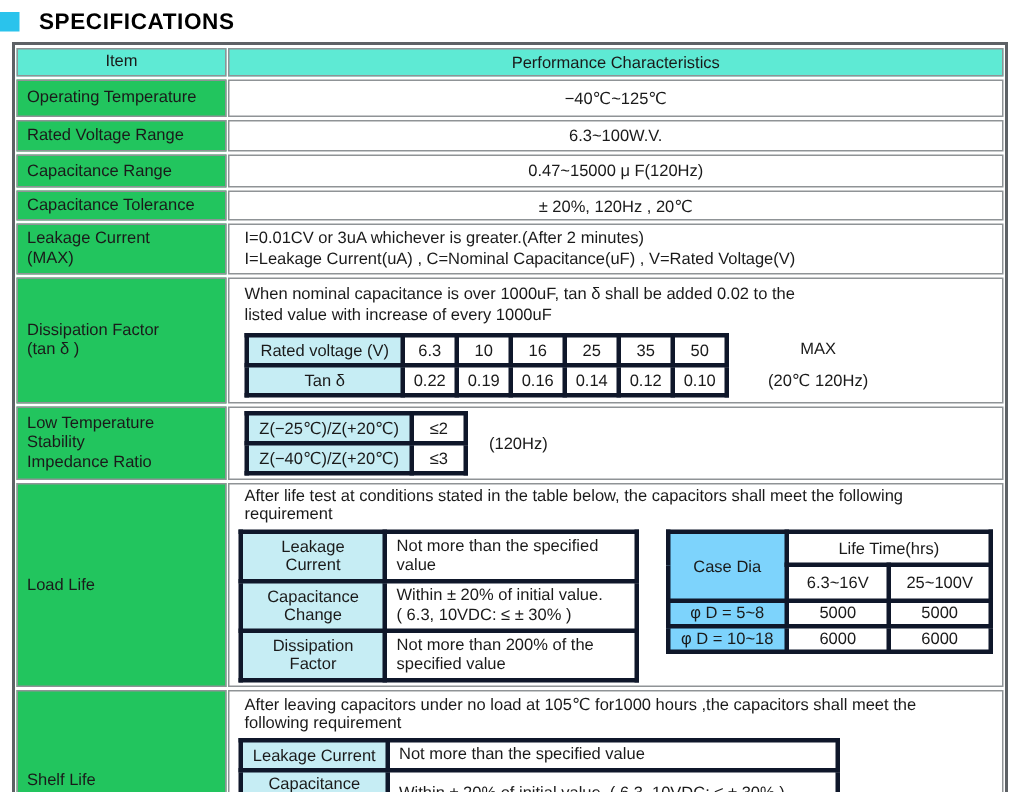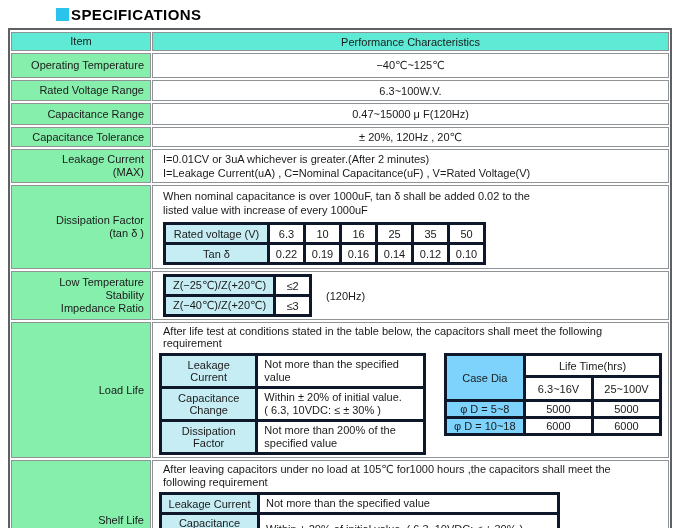--- a/index.html
+++ b/index.html
@@ -2,34 +2,34 @@
 <html><head>
 <meta charset="utf-8">
 <style>
   * { box-sizing: border-box; }
   html,body { margin:0; padding:0; }
   body {
     width:680px; height:528px; background:#ffffff;
     font-family:"Liberation Sans","DejaVu Sans",sans-serif;
     color:#1a1a1a; -webkit-font-smoothing:antialiased;
   }
-  .page-header { display:flex; align-items:center; gap:2px; margin:6px 0 5px 24px;padding-left:32px; }
+  .page-header { display:flex; align-items:center; gap:13px; margin:6px 0 5px 0; }
   .accent-square { width:13px; height:13px; background:#2AC3EC; }
   .page-title { font-size:15px; font-weight:700; letter-spacing:0.4px; color:#000; }
 
   table.spec {
     margin-left:8px; width:664px; table-layout:fixed;
     border-collapse:separate; border-spacing:1px 2px;
     border:2px solid #5d6165; background:#ffffff;
   }
   table.spec > tbody > tr > td {
     border:1px solid #8f9396; font-size:11px; vertical-align:middle;
     padding:2px 6px; overflow:hidden;
   }
-  td.item { width:140px; background:#86efac; text-align:right; line-height:13px; }
+  td.item { width:140px; background:#22c55e; text-align:left; line-height:13px; }
   td.perf { background:#fff; }
   td.center { text-align:center; }
   .hdr-row td { height:18px; text-align:center; background:#5eead4; }
   .h-r1 { height:25px; } .h-r2 { height:21px; } .h-r3 { height:22px; }
   .h-r4 { height:20px; } .h-r5 { height:30px; } .h-r6 { height:84px; }
   .h-r7 { height:45px; } .h-r8 { height:104px; } .h-r9 { height:94px; }
 
   .two-line div { line-height:13px; }
   .leak-line { line-height:14px; padding-left:4px; }
 
@@ -141,20 +141,24 @@
               <td class="hd">Tan δ</td>
               <td class="v">0.22</td>
               <td class="v">0.19</td>
               <td class="v">0.16</td>
               <td class="v">0.14</td>
               <td class="v">0.12</td>
               <td class="v">0.10</td>
             </tr>
           </tbody>
         </table>
+        <div class="df-side">
+          <div>MAX</div>
+          <div>(20℃ 120Hz)</div>
+        </div>
       </div>
     </td>
   </tr>
 
   <tr>
     <td class="item h-r7 two-line">
       <div>Low Temperature Stability</div>
       <div>Impedance Ratio</div>
     </td>
     <td class="perf">

